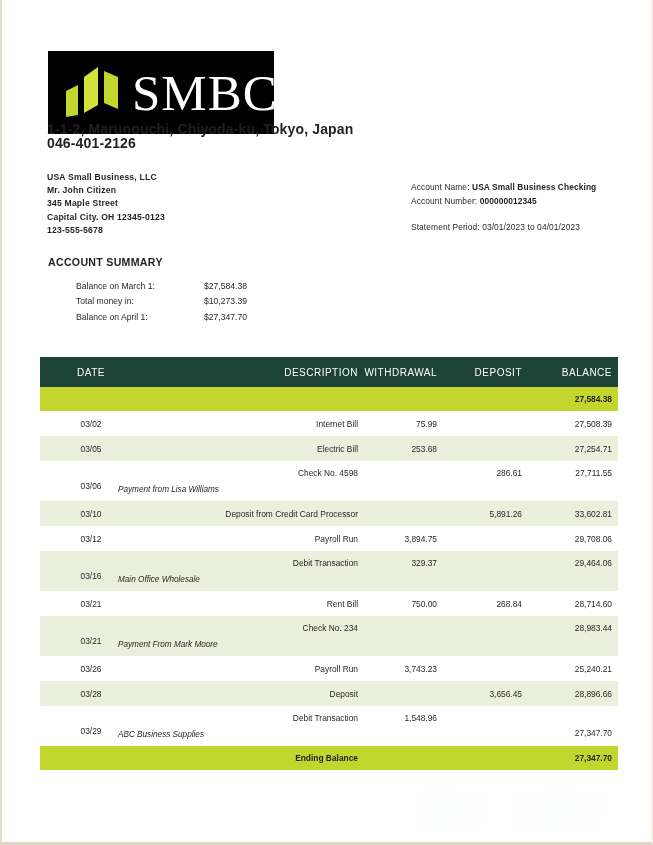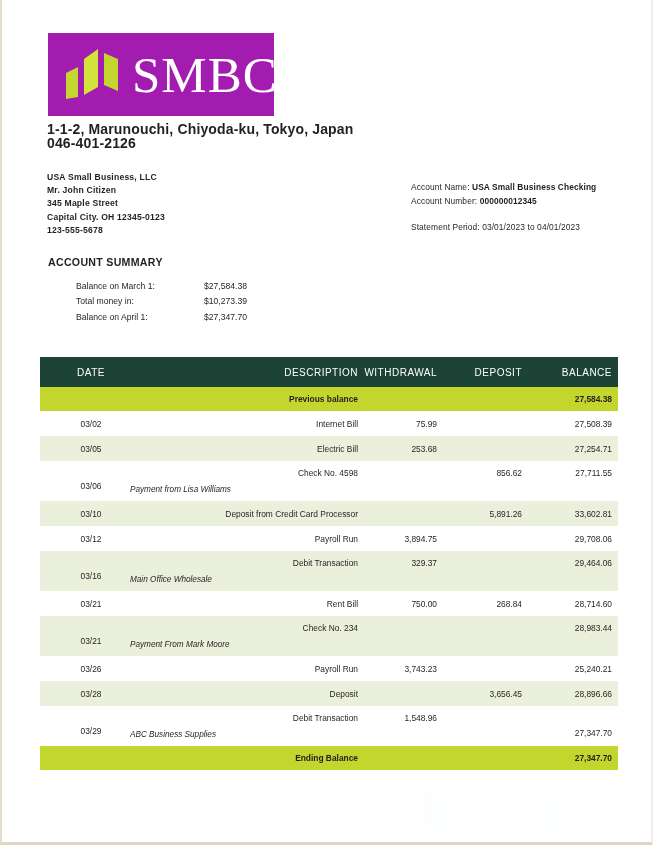--- a/index.html
+++ b/index.html
@@ -26,24 +26,24 @@
     border-left: 2px solid #e3dcc9;
     border-right: 2px solid #f2eee4;
     border-bottom: 3px solid #ded6c2;
     box-sizing: border-box;
   }
 
   
   .logo-box {
     position: absolute;
     left: 46px;
-    top: 33px;
+    top: 51px;
     width: 226px;
     height: 83px;
-    background: #a21caf;
+    background: #000000;
     overflow: hidden;
   }
   .logo-mark {
     position: absolute;
     left: 16px;
     top: 14px;
     width: 62px;
     height: 56px;
   }
   .logo-text {
@@ -189,21 +189,20 @@
   .row.hl .c-desc { top: 7px; }
   .row.hl .c-bal  { top: 7px; }
 
   .subdesc {
     position: absolute;
     left: 78px;
     top: 24px;
     width: 240px;
     font-style: italic;
     font-size: 8.2px;
-    margin-left: 12px;
   }
 
   
   .watermark {
     position: absolute;
     left: 420px;
     top: 790px;
     width: 190px;
     height: 40px;
     opacity: 0.05;
@@ -269,21 +268,20 @@
 
     <div class="tbl-head">
       <span class="c-date">DATE</span>
       <span class="c-desc">DESCRIPTION</span>
       <span class="c-wd">WITHDRAWAL</span>
       <span class="c-dep">DEPOSIT</span>
       <span class="c-bal">BALANCE</span>
     </div>
 
     <div class="row hl">
-      <span class="c-desc">Previous balance</span>
       <span class="c-bal">27,584.38</span>
     </div>
 
     <div class="row one plain">
       <span class="c-date">03/02</span>
       <span class="c-desc">Internet Bill</span>
       <span class="c-wd">75.99</span>
       <span class="c-dep"></span>
       <span class="c-bal">27,508.39</span>
     </div>
@@ -294,21 +292,21 @@
       <span class="c-wd">253.68</span>
       <span class="c-dep"></span>
       <span class="c-bal">27,254.71</span>
     </div>
 
     <div class="row two plain">
       <span class="c-date">03/06</span>
       <span class="c-desc">Check No. 4598</span>
       <span class="subdesc">Payment from Lisa Williams</span>
       <span class="c-wd"></span>
-      <span class="c-dep">856.62</span>
+      <span class="c-dep">286.61</span>
       <span class="c-bal">27,711.55</span>
     </div>
 
     <div class="row one alt">
       <span class="c-date">03/10</span>
       <span class="c-desc">Deposit from Credit Card Processor</span>
       <span class="c-wd"></span>
       <span class="c-dep">5,891.26</span>
       <span class="c-bal">33,602.81</span>
     </div>

